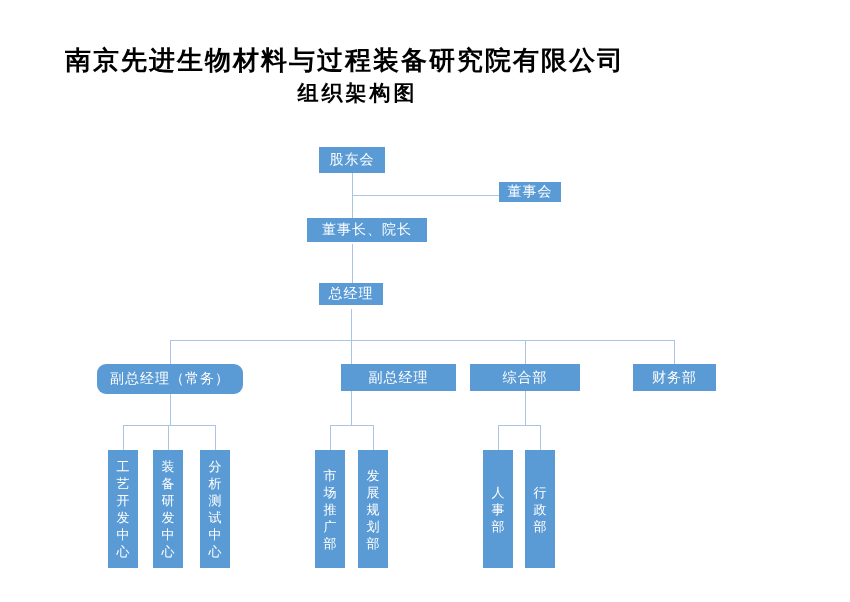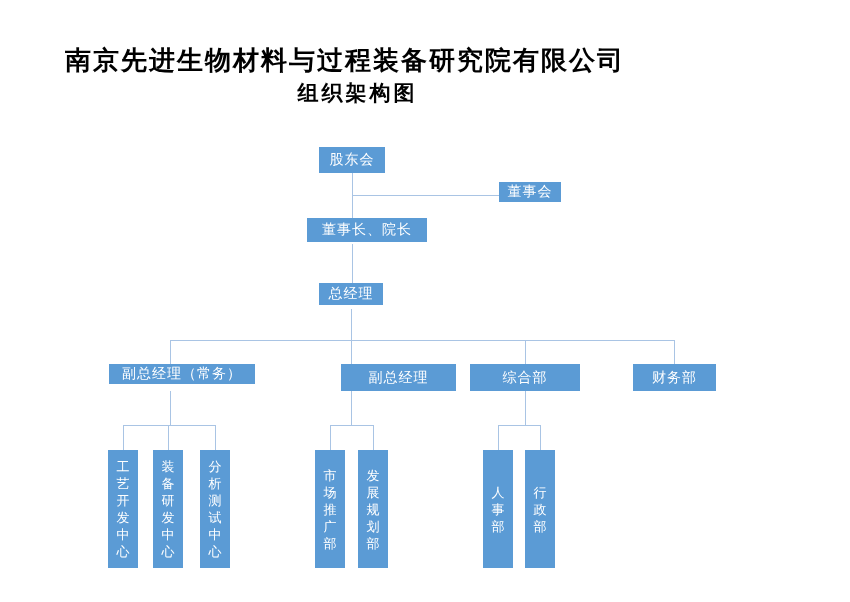--- a/index.html
+++ b/index.html
@@ -88,21 +88,21 @@
   <div class="vline" style="left:540px; top:425px; height:25px;"></div>
 
   <div class="box" style="left:319px; top:147px; width:66px; height:26px;">股东会</div>
 
   <div class="box" style="left:499px; top:182px; width:62px; height:20px;">董事会</div>
 
   <div class="box" style="left:307px; top:218px; width:120px; height:24px;">董事长、院长</div>
 
   <div class="box" style="left:319px; top:283px; width:64px; height:22px;">总经理</div>
 
-  <div class="box" style="left:109px; top:364px; width:146px; height:20px;">副总经理（常务）</div>
+  <div class="box" style="left:97px; top:364px; width:146px; height:30px;border-radius:9px;">副总经理（常务）</div>
   <div class="box" style="left:293px; top:364px; width:115px; height:27px;margin-left:48px;">副总经理</div>
   <div class="box" style="left:470px; top:364px; width:110px; height:27px;">综合部</div>
   <div class="box" style="left:633px; top:364px; width:83px; height:27px;text-align:center;">财务部</div>
 
   <div class="vbox" style="left:108px; top:450px;">
       <span class="vchar">工</span>
       <span class="vchar">艺</span>
       <span class="vchar">开</span>
       <span class="vchar">发</span>
       <span class="vchar">中</span>

